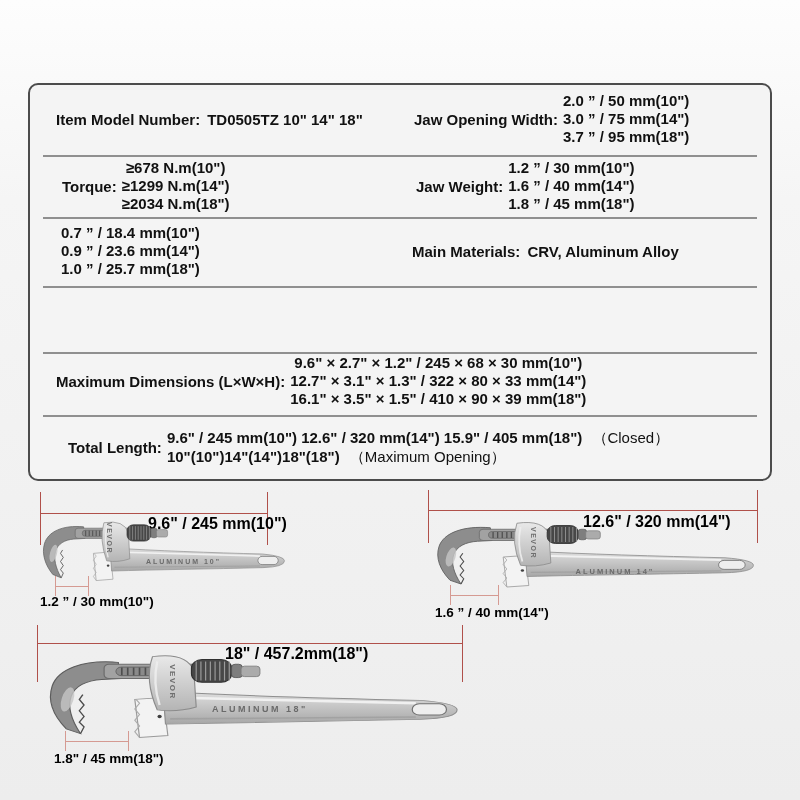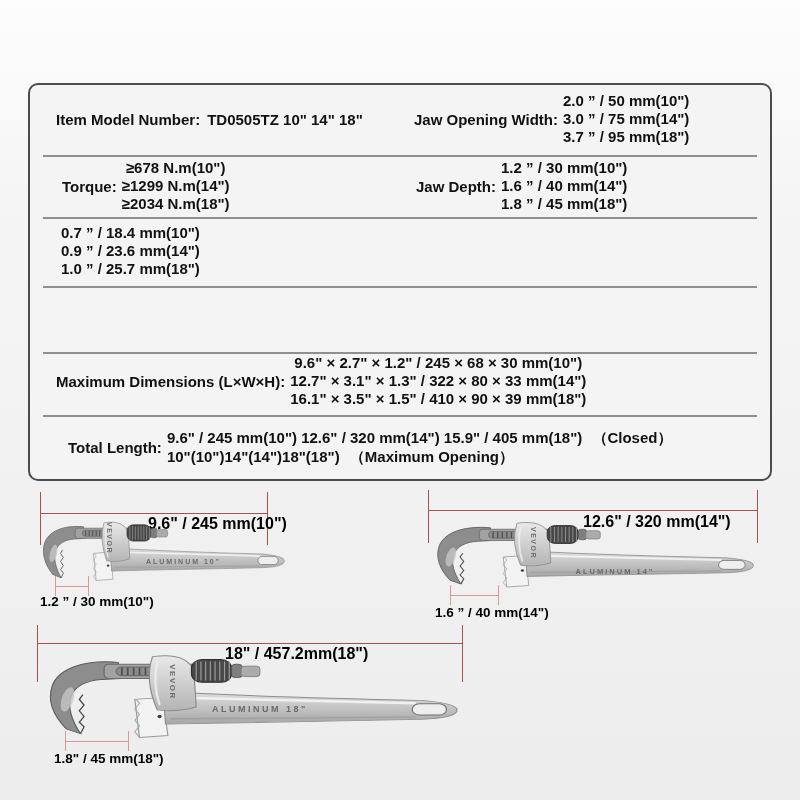--- a/index.html
+++ b/index.html
@@ -22,21 +22,21 @@
     position:absolute;transform:translateY(-50%);
     display:flex;align-items:center;white-space:nowrap;font-size:15px;
   }
   .lbl{font-weight:700;}
   .val-inline{font-weight:700;margin-left:7px;}
   .vals{display:flex;flex-direction:column;font-weight:700;line-height:18px;margin-left:5px;}
   .vals.center{align-items:center;}
   .two-line{display:flex;flex-direction:column;line-height:19px;margin-left:5px;}
   .two-line .row-line{white-space:nowrap;}
   .bold-part{font-weight:700;}
-  .normal-part{font-weight:700;margin-left:6px;text-align:right;}
+  .normal-part{font-weight:400;margin-left:6px;text-align:right;}
   
   .wrench{position:absolute;}
   .dim-h{position:absolute;height:1px;background:var(--dim);}
   .dim-t{position:absolute;width:1px;background:var(--dim);}
   .dim-label{position:absolute;font-size:16px;font-weight:700;white-space:nowrap;color:#000;}
   .jaw-h{position:absolute;height:1px;background:var(--bracket);}
   .jaw-t{position:absolute;width:1px;background:var(--bracket);}
   .jaw-label{position:absolute;font-size:13.5px;font-weight:700;white-space:nowrap;color:#000;}
   .art{position:absolute;}
   .brand{
@@ -110,35 +110,39 @@
 
     <div class="cell" style="left:32px;top:101px;">
       <span class="lbl">Torque:</span>
       <div class="vals center">
         <div>≥678 N.m(10")</div>
         <div>≥1299 N.m(14")</div>
         <div>≥2034 N.m(18")</div>
       </div>
     </div>
     <div class="cell" style="left:386px;top:101px;">
-      <span class="lbl">Jaw Depth:</span>
+      <span class="lbl">Jaw Weight:</span>
       <div class="vals">
         <div>1.2 ” / 30 mm(10")</div>
         <div>1.6 ” / 40 mm(14")</div>
         <div>1.8 ” / 45 mm(18")</div>
       </div>
     </div>
     <div class="sep" style="top:132px;"></div>
 
     <div class="cell" style="left:26px;top:166px;">
       <div class="vals">
         <div>0.7 ” / 18.4 mm(10")</div>
         <div>0.9 ” / 23.6 mm(14")</div>
         <div>1.0 ” / 25.7 mm(18")</div>
       </div>
+    </div>
+    <div class="cell" style="left:382px;top:166px;">
+      <span class="lbl">Main Materials:</span>
+      <span class="val-inline">CRV, Aluminum Alloy</span>
     </div>
     <div class="sep" style="top:201px;"></div>
 
     <div class="sep" style="top:267px;"></div>
 
     <div class="cell" style="left:26px;top:296px;">
       <span class="lbl">Maximum Dimensions (L×W×H):</span>
       <div class="vals center">
         <div>9.6" × 2.7" × 1.2" / 245 × 68 × 30 mm(10")</div>
         <div>12.7" × 3.1" × 1.3" / 322 × 80 × 33 mm(14")</div>

